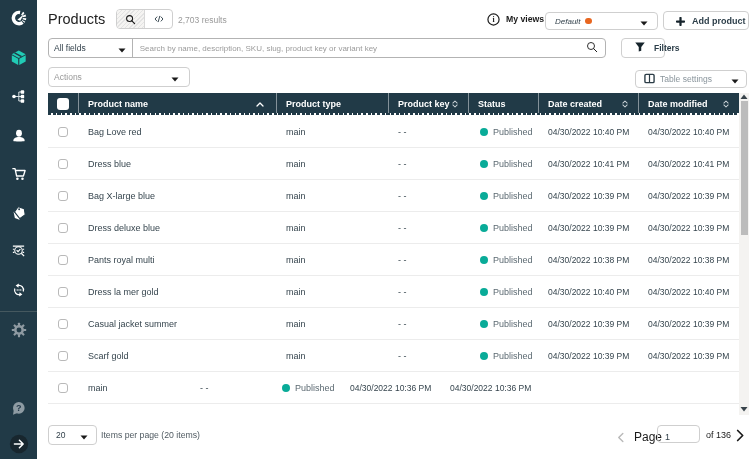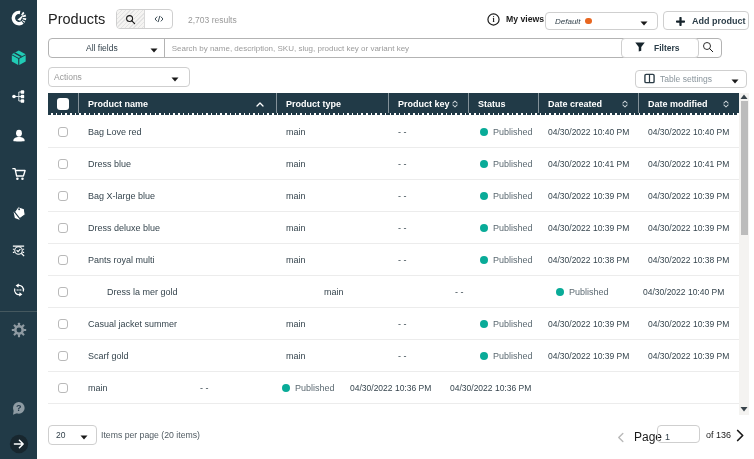--- a/index.html
+++ b/index.html
@@ -153,54 +153,54 @@
           <circle cx="10" cy="10" r="6.5" fill="none" stroke="#1a1a1a" stroke-width="2.4"></circle>
           <path d="M15 15 L21 21" stroke="#1a1a1a" stroke-width="2.6" stroke-linecap="round"></path>
         </svg>
       </div>
     <div style="flex:1; display:flex; align-items:center; justify-content:center;" id="tg-code">
         <svg width="10" height="8" viewBox="0 0 24 18">
           <path d="M7 4 L2.5 9 L7 14 M17 4 L21.5 9 L17 14 M13.8 2.5 L10.2 15.5" fill="none" stroke="#2c3d47" stroke-width="2.2" stroke-linecap="round" stroke-linejoin="round"></path>
         </svg>
       </div>
   </div>
-  <div class="abs gray" style="left:188px; top:14.5px; font-size:8.5px;">2,703 results</div>
+  <div class="abs gray" style="left:178px; top:14.5px; font-size:8.5px;">2,703 results</div>
 
   <div class="abs" id="ic-info" style="left:487px; top:12px;"><svg width="13" height="13" viewBox="0 0 24 24">
         <circle cx="12" cy="12" r="10.3" fill="none" stroke="#1a1a1a" stroke-width="2.2"></circle>
         <text x="12" y="17.5" font-size="14" font-weight="bold" fill="#1a1a1a" text-anchor="middle" font-family="Liberation Serif">i</text>
       </svg></div>
   <div class="abs" style="left:506px; top:14px; font-size:8.7px; font-weight:bold; color:#1a1a1a;">My views</div>
   <div class="btn" style="left:545px; top:12px; width:113px; height:18px;">
     <span style="font-size:8px; font-style:italic; color:#32414b; margin-left:9px;">Default</span>
     <span style="width:6.5px; height:6.5px; border-radius:50%; background:#e8661f; margin-left:5px;"></span>
     <span style="margin-left:auto; margin-right:9px;" id="car1"><svg width="8" height="5" viewBox="0 0 8 5">
           <path d="M0.5 0.5 L4 4.5 L7.5 0.5 Z" fill="#1a1a1a"></path>
         </svg></span>
   </div>
   <div class="btn" style="left:663px; top:11px; width:86px; height:19px;">
     <span style="margin-left:12px;" id="ic-plus"><svg width="9" height="9" viewBox="0 0 24 24">
           <path d="M12 2.5 V21.5 M2.5 12 H21.5" stroke="#16242c" stroke-width="6" stroke-linecap="round"></path>
         </svg></span>
     <span style="font-size:9px; font-weight:bold; color:#2c3e49; margin-left:7px;">Add product</span>
   </div>
 
-  <div class="btn" style="left:48px; top:38px; width:674px; height:20px; border-color:#b3b3b3;padding-left:32px;">
+  <div class="btn" style="left:48px; top:38px; width:558px; height:20px; border-color:#b3b3b3;">
     <span style="font-size:8.5px; color:#32414b; margin-left:5px;">All fields</span>
     <span style="margin-left:32px;" id="car2"><svg width="8" height="5" viewBox="0 0 8 5">
           <path d="M0.5 0.5 L4 4.5 L7.5 0.5 Z" fill="#1a1a1a"></path>
         </svg></span>
     <span style="width:1px; height:20px; background:#b3b3b3; margin-left:6px;"></span>
     <span style="font-size:8px; color:#9b9b9b; margin-left:7px;">Search by name, description, SKU, slug, product key or variant key</span>
     <span style="margin-left:auto; margin-right:7px;" id="ic-mag"><svg width="12" height="12" viewBox="0 0 24 24">
           <circle cx="10" cy="10" r="7" fill="none" stroke="#1a1a1a" stroke-width="1.8"></circle>
           <path d="M15.5 15.5 L21.5 21.5" stroke="#1a1a1a" stroke-width="2" stroke-linecap="round"></path>
         </svg></span>
   </div>
-  <div class="btn" style="left:621px; top:38px; width:78px; height:20px;">
+  <div class="btn" style="left:621px; top:38px; width:44px; height:20px;">
     <span style="margin-left:12px;" id="ic-funnel"><svg width="12" height="12" viewBox="0 0 24 24">
           <path d="M2.5 3 H21.5 L14.5 12 V19.5 L9.5 21 V12 Z" fill="#16242c"></path>
         </svg></span>
     <span style="font-size:8.5px; font-weight:bold; color:#2c3e49; margin-left:8px;">Filters</span>
   </div>
 
   <div class="btn" style="left:48px; top:67px; width:142px; height:20px;">
     <span style="font-size:8.5px; color:#999; margin-left:5px;">Actions</span>
     <span style="margin-left:auto; margin-right:10px;" id="car3"><svg width="8" height="5" viewBox="0 0 8 5">
           <path d="M0.5 0.5 L4 4.5 L7.5 0.5 Z" fill="#1a1a1a"></path>
@@ -310,21 +310,21 @@
         <div class="cell" style="width:30px; padding-left:0; display:flex; justify-content:center;">
           <span class="cb"></span>
         </div>
         <div class="cell" style="width:198px;">Pants royal multi</div>
         <div class="cell" style="width:112px;">main</div>
         <div class="cell" style="width:80px;">- -</div>
         <div class="cell" style="width:70px; color:#5c6a72;"><span class="dot"></span>Published</div>
         <div class="cell" style="width:100px; font-size:8.5px;">04/30/2022 10:38 PM</div>
         <div class="cell" style="width:101px; font-size:8.5px;">04/30/2022 10:38 PM</div>
       </div>
-      <div class="row" style="top:275.8px; height:32.06px;gap:19px;">
+      <div class="row" style="top:275.8px; height:32.06px;">
         <div class="cell" style="width:30px; padding-left:0; display:flex; justify-content:center;">
           <span class="cb"></span>
         </div>
         <div class="cell" style="width:198px;">Dress la mer gold</div>
         <div class="cell" style="width:112px;">main</div>
         <div class="cell" style="width:80px;">- -</div>
         <div class="cell" style="width:70px; color:#5c6a72;"><span class="dot"></span>Published</div>
         <div class="cell" style="width:100px; font-size:8.5px;">04/30/2022 10:40 PM</div>
         <div class="cell" style="width:101px; font-size:8.5px;">04/30/2022 10:40 PM</div>
       </div>

